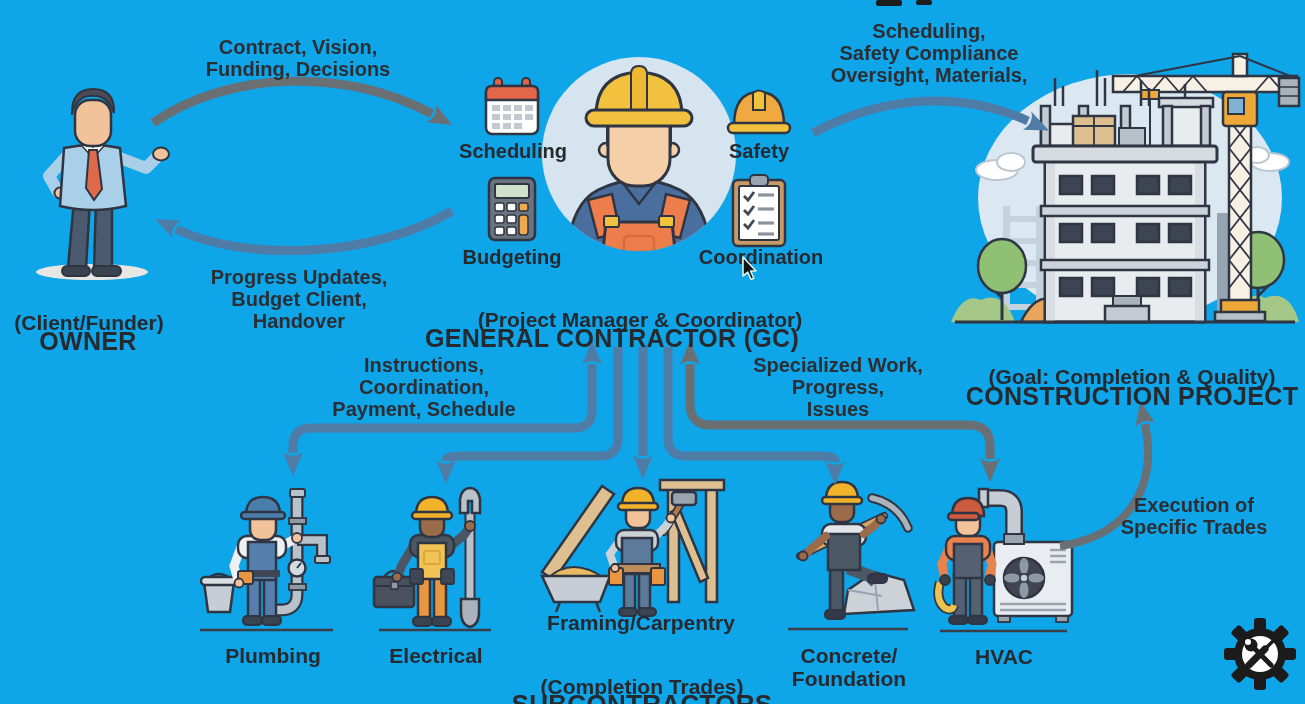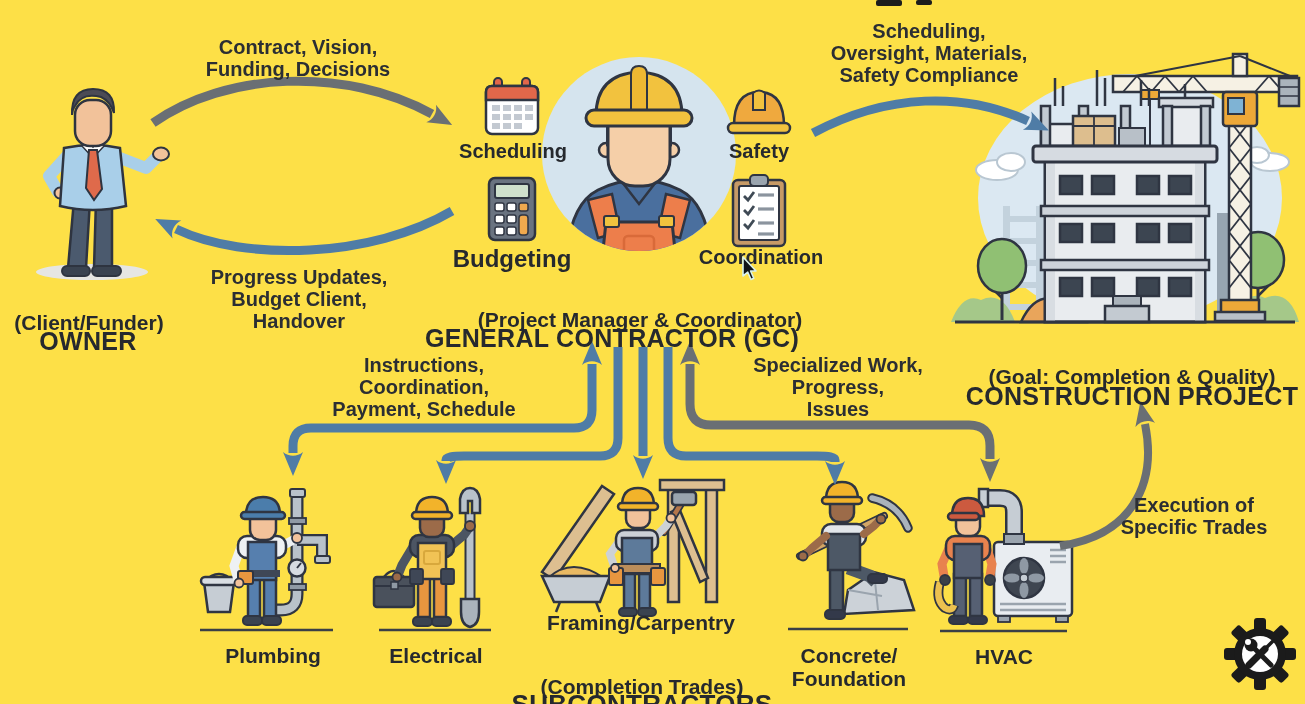--- a/index.html
+++ b/index.html
@@ -1,16 +1,16 @@
 <!DOCTYPE html>
 <html><head>
 <meta charset="utf-8">
 <style>
   html,body{margin:0;padding:0;}
-  #stage{position:relative;width:1305px;height:704px;background:#fde047;overflow:hidden;
+  #stage{position:relative;width:1305px;height:704px;background:#0ea5e9;overflow:hidden;
          font-family:"Liberation Sans", sans-serif;color:#26292e;}
   .abs{position:absolute;}
   .lbl{position:absolute;text-align:center;transform:translateX(-50%);white-space:nowrap;
        color:#26292e;line-height:1.1;}
   .flow{font-size:20px;font-weight:700;color:#2b2e33;}
   .title{font-weight:800;letter-spacing:.3px;margin-top:46px;}
   .sub{font-weight:600;}
   svg{display:block;overflow:visible;}
 </style>
 </head>
@@ -469,22 +469,22 @@
     <div>Contract, Vision,</div>
     <div>Funding, Decisions</div>
   </div>
   <div class="lbl flow" style="left:299px;top:266px">
     <div>Progress Updates,</div>
     <div>Budget Client,</div>
     <div>Handover</div>
   </div>
   <div class="lbl flow" style="left:929px;top:20px">
     <div>Scheduling,</div>
+    <div>Safety Compliance</div>
     <div>Oversight, Materials,</div>
-    <div>Safety Compliance</div>
   </div>
   <div class="lbl flow" style="left:424px;top:354px">
     <div>Instructions,</div>
     <div>Coordination,</div>
     <div>Payment, Schedule</div>
   </div>
   <div class="lbl flow" style="left:1194px;top:494px">
     <div>Execution of</div>
     <div>Specific Trades</div>
   </div>
@@ -495,21 +495,21 @@
   </div>
 
   <div class="lbl title" style="left:88px;top:282px;font-size:25px">OWNER</div>
   <div class="lbl sub" style="left:89px;top:311px;font-size:21px">(Client/Funder)</div>
 
   <div class="lbl title" style="left:612px;top:279px;font-size:25px">GENERAL CONTRACTOR (GC)</div>
   <div class="lbl sub" style="left:640px;top:308px;font-size:21px">(Project Manager &amp; Coordinator)</div>
 
   <div class="lbl sub" style="left:513px;top:140px;font-size:20px">Scheduling</div>
   <div class="lbl sub" style="left:759px;top:140px;font-size:20px">Safety</div>
-  <div class="lbl sub" style="left:512px;top:246px;font-size:24px">Budgeting</div>
+  <div class="lbl sub" style="left:512px;top:246px;font-size:20px">Budgeting</div>
   <div class="lbl sub" style="left:761px;top:246px;font-size:20px">Coordination</div>
 
   <div class="lbl title" style="left:1132px;top:337px;font-size:25px">CONSTRUCTION PROJECT</div>
   <div class="lbl sub" style="left:1132px;top:365px;font-size:21px">(Goal: Completion &amp; Quality)</div>
 
   <div class="lbl sub" style="left:273px;top:644px;font-size:21px">Plumbing</div>
   <div class="lbl sub" style="left:436px;top:644px;font-size:21px">Electrical</div>
   <div class="lbl sub" style="left:641px;top:611px;font-size:21px">Framing/Carpentry</div>
   <div class="lbl sub" style="left:849px;top:644px;font-size:21px">
     <div>Concrete/</div>

